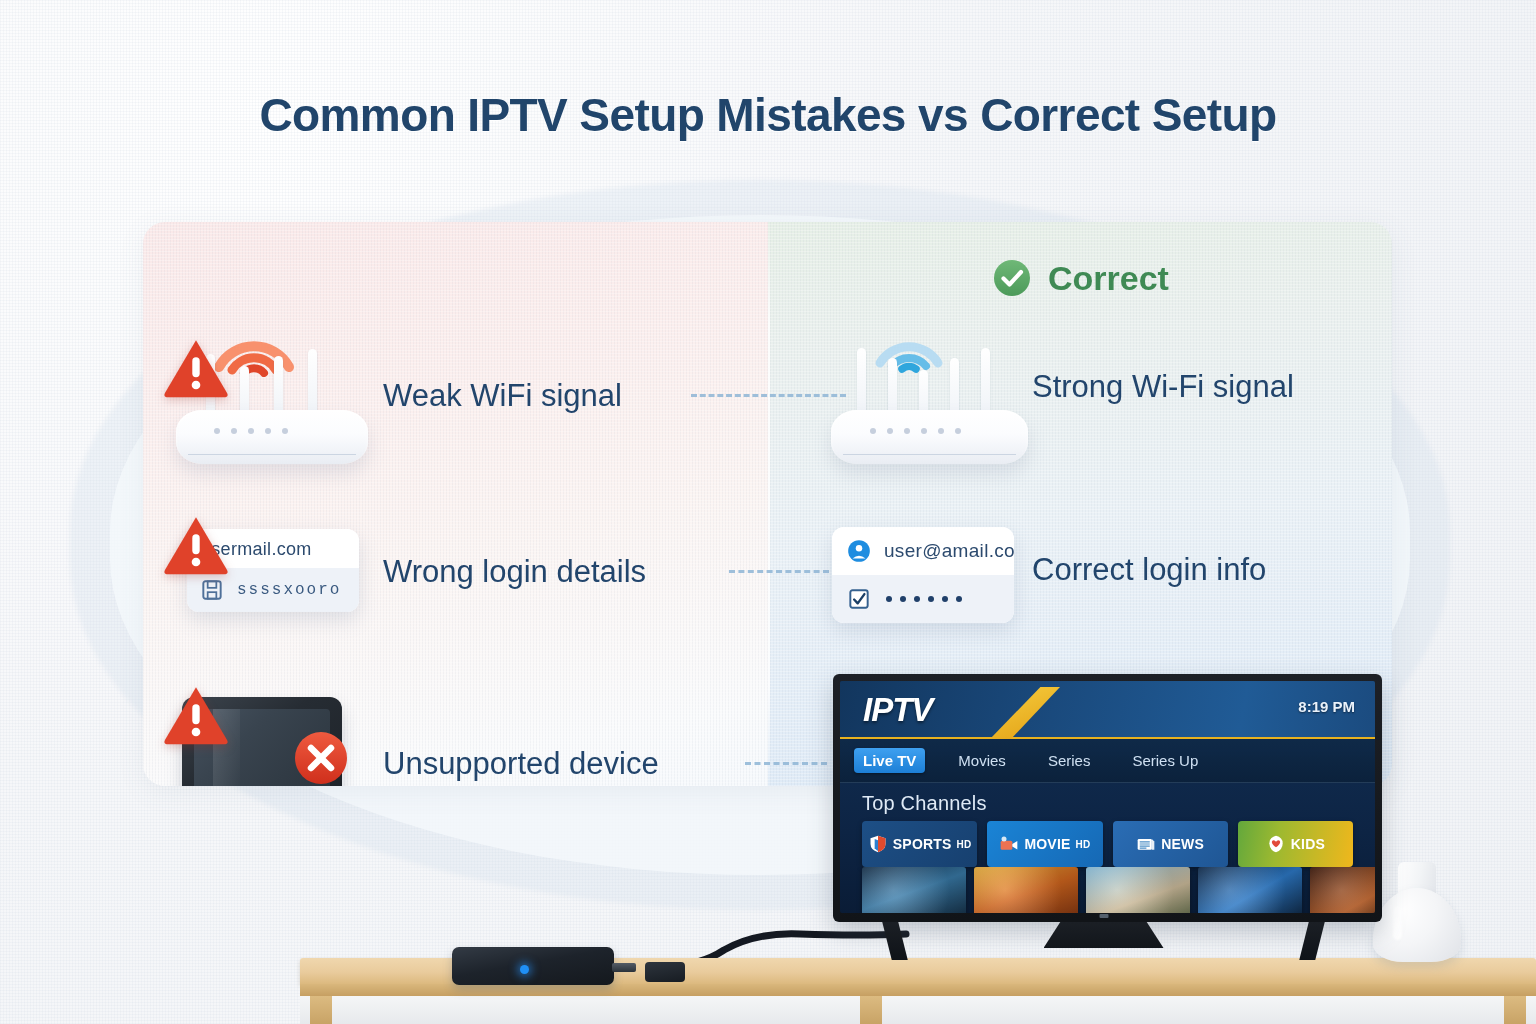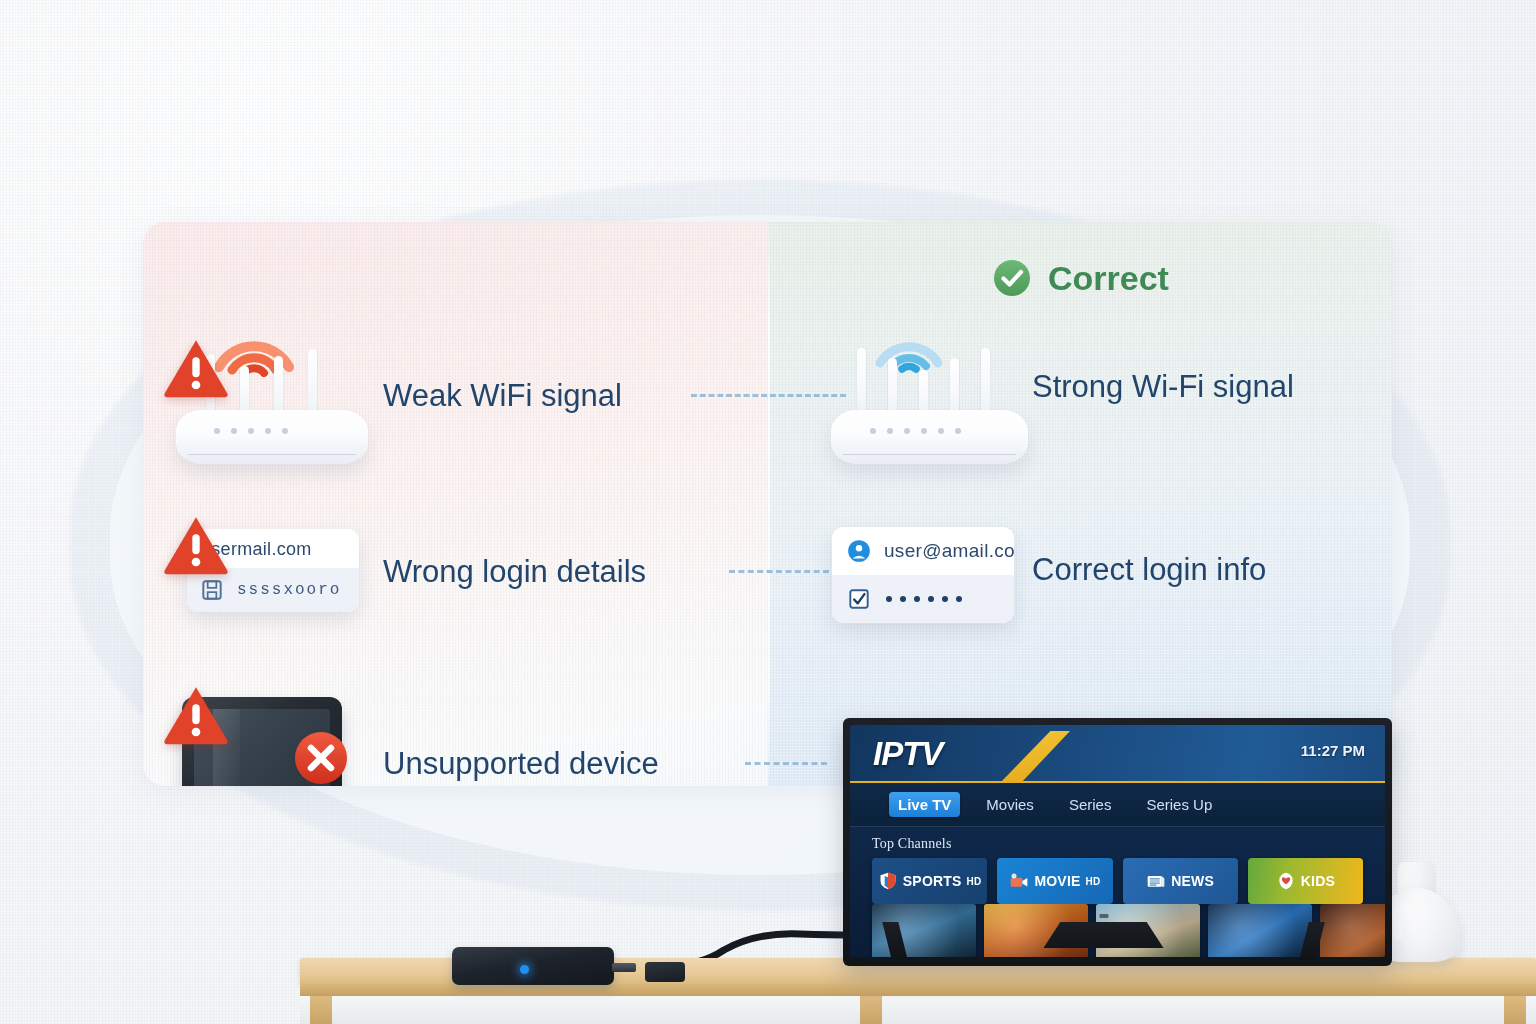--- a/index.html
+++ b/index.html
@@ -225,26 +225,25 @@
   .x-badge svg { width:100%; height:100%; display:block; }
 
   
   #tv {
     position: absolute;
     left: 829px; top: 674px;
     width: 549px; height: 285px;
     z-index: 7;
   }
   .tv-bezel {
-    position:absolute; left:14px; top:0; width:100%; height:248px;
+    position:absolute; left:4px; top:0; width:100%; height:248px;
     background: linear-gradient(180deg,#1d2026,#111418);
     border-radius: 6px;
     padding: 7px 7px 9px 7px;
     box-shadow: 0 10px 24px rgba(60,75,95,.28);
-    margin-top: 44px;
   }
   .tv-screen {
     position:relative; width:100%; height:100%;
     background: linear-gradient(180deg,#0c2342 0%, #102b4e 30%, #0d2444 65%, #0a1c36 100%);
     overflow:hidden;
     border-radius: 2px;
   }
   .tv-stand-neck {
     position:absolute; left:50%; transform:translateX(-50%); top:248px;
     width: 120px; height: 26px;
@@ -279,38 +278,37 @@
     width: 70px; height: 52px;
     background: linear-gradient(160deg,#f6cd3e,#e2a015);
     clip-path: polygon(72% 0, 100% 0, 30% 100%, 0 100%);
   }
   .iptv-clock {
     position:absolute; right: 20px; top: 17px;
     font-size: 15px; color:#eaf2fb; font-weight: 700;
     text-shadow: 0 1px 2px rgba(0,0,0,.5);
   }
   .iptv-nav {
-    display:flex; align-items:center; gap: 17px;
-    padding: 9px 39px;
+    display:flex; align-items:center; gap: 24px;
+    padding: 9px 14px;
     border-bottom: 1px solid rgba(255,255,255,.09);
     background: linear-gradient(180deg, rgba(15,42,72,.85), rgba(11,32,57,.85));
   }
   .nav-tab {
     font-size: 15px; color:#cfe0f2; padding: 4px 9px; border-radius: 4px;
     white-space: nowrap;
   }
   .nav-tab.active {
     background: linear-gradient(180deg,#3ea0f0,#1d7fd6);
     color:#ffffff; font-weight:600;
     box-shadow: 0 1px 3px rgba(0,0,0,.4);
   }
   .sec-title {
-    font-size: 14px; color:#dfeaf6; padding: 9px 22px 6px;
+    font-size: 20px; color:#dfeaf6; padding: 9px 22px 6px;
     letter-spacing:.2px;
-    font-family:Liberation Serif, serif;
   }
   .chan-row { display:flex; gap: 10px; padding: 0 22px; }
   .chan {
     flex: 1; height: 46px; border-radius: 4px;
     display:flex; align-items:center; justify-content:center; gap:5px;
     box-shadow: 0 2px 5px rgba(0,0,0,.35);
     position:relative; overflow:hidden;
   }
   .chan-name { font-size: 14px; font-weight: 800; color:#fff; letter-spacing:.2px; }
   .chan-sub  { font-size: 10px; font-weight: 800; color:#fff; letter-spacing:.2px; }
@@ -424,20 +422,21 @@
   }
 </style>
 </head>
 <body>
 
 <div id="stage">
   <div class="wall-texture"></div>
   <div class="bg-blob"></div>
   <div class="bg-blob2"></div>
 
+  <div id="title">Common IPTV Setup Mistakes vs Correct Setup</div>
 
   <div id="panel">
     <div class="panel-half panel-left"></div>
     <div class="panel-half panel-right"></div>
     <div class="panel-divider"></div>
     <div class="panel-texture"></div>
 
 
     <div class="col-head correct">
       <span class="check-circle">
@@ -604,21 +603,21 @@
     </div>
   </div>
 
   <div id="tv">
     <div class="tv-bezel">
       <div class="tv-screen">
 
         <div class="iptv-top">
           <div class="iptv-swoosh"></div>
           <div class="iptv-logo">IPTV</div>
-          <div class="iptv-clock">11:27 PM</div>
+          <div class="iptv-clock">8:19 PM</div>
         </div>
 
         <div class="iptv-nav">
           <div class="nav-tab active">Live TV</div>
           <div class="nav-tab">Movies</div>
           <div class="nav-tab">Series</div>
           <div class="nav-tab">Series Up</div>
         </div>
 
         <div class="sec-title">Top Channels</div>

